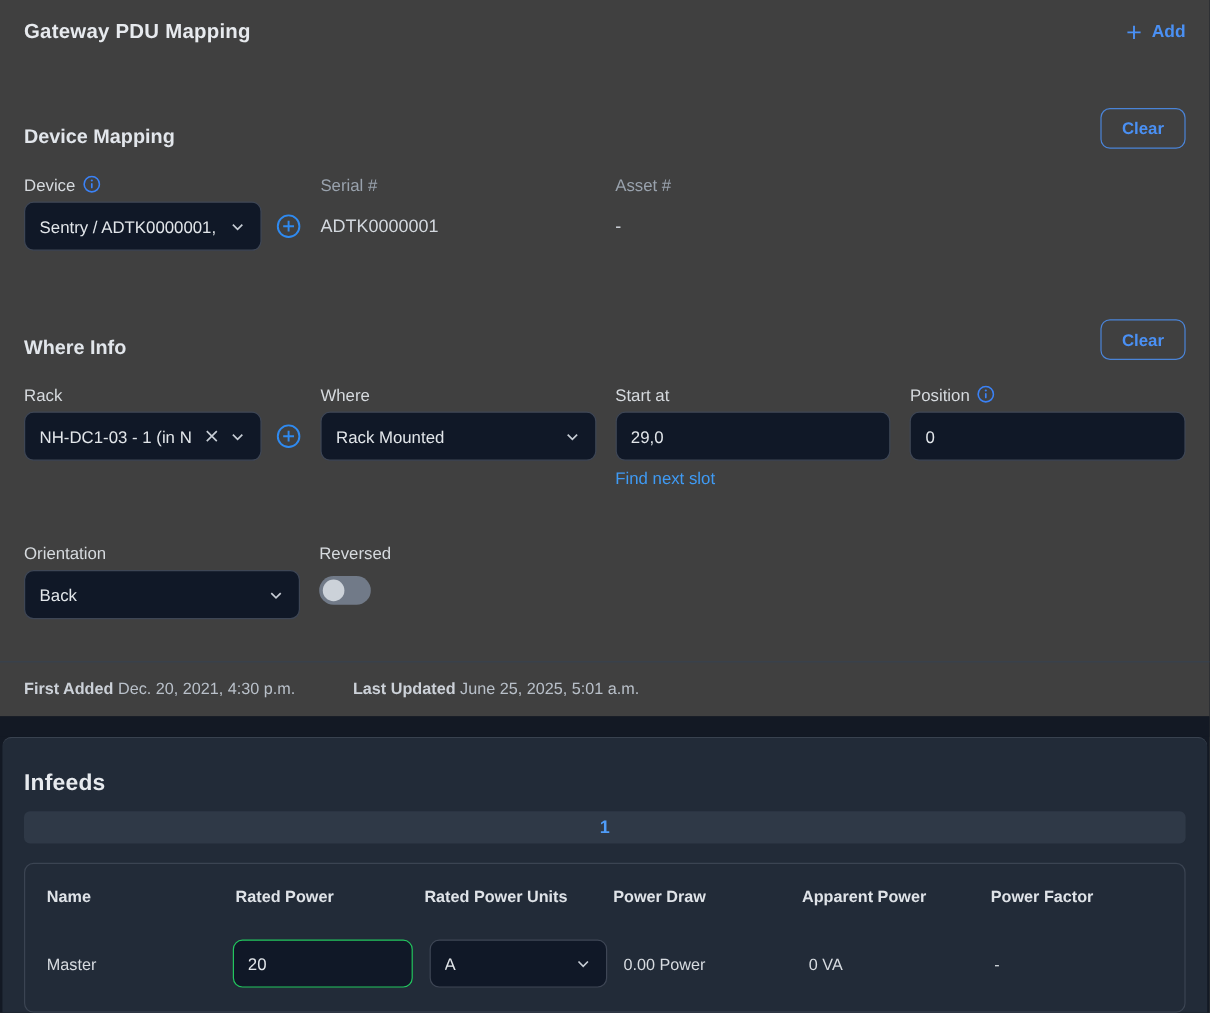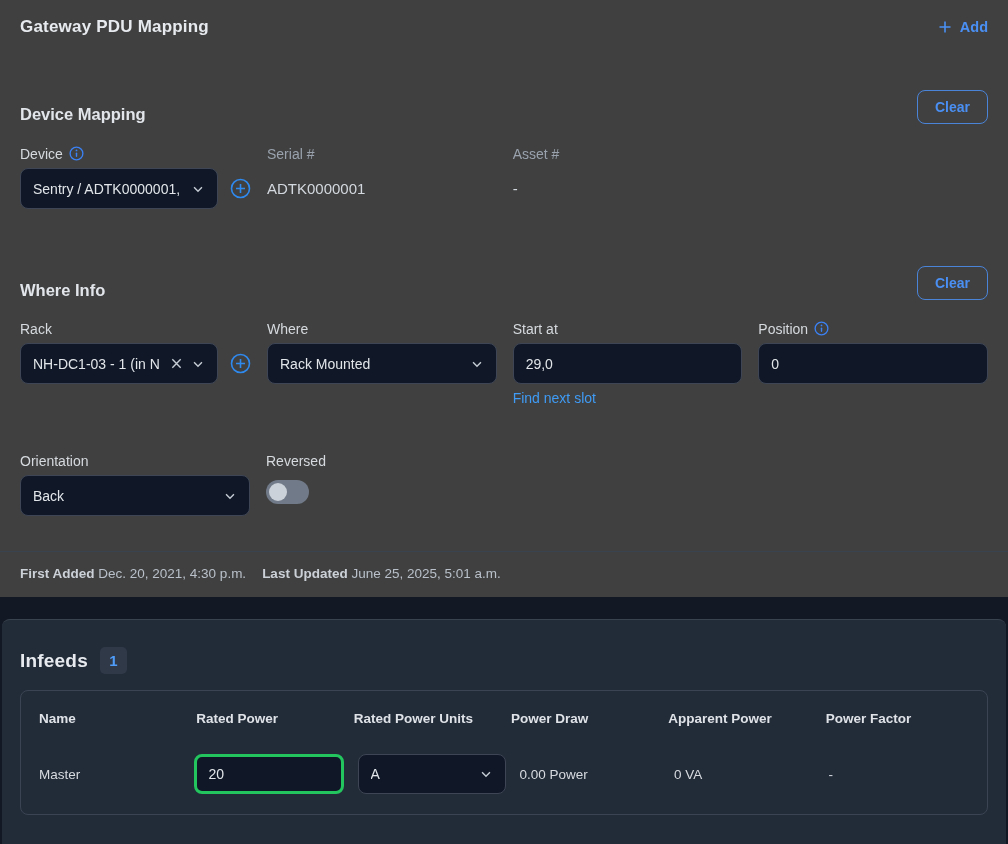--- a/index.html
+++ b/index.html
@@ -51,42 +51,42 @@
 
   .toggle { width:43px; height:24px; border-radius:12px; background:#717a88; position:relative; cursor:pointer; margin-top:5px; }
   .toggle .knob { width:18px; height:18px; border-radius:50%; background:#ccd2d9; position:absolute; left:3px; top:3px; }
 
   .mt21 { margin-top:21px; }
   .mt20 { margin-top:20px; }
   .mt46 { margin-top:46px; }
   .rack-section { margin-top:53px; }
 
   .divider { height:1px; background:#39424f; margin:35px -20px 0; }
-  .footer-row { display:flex; gap:16px; padding:14px 0 16px; font-size:13.5px; color:#b9c0c9; }
+  .footer-row { display:flex; gap:48px; padding:14px 0 16px; font-size:13.5px; color:#b9c0c9; }
   .footer-item b { color:#ccd1d8; font-weight:700; }
 
   .gap-strip { height:22px; background:#131924; }
 
   .panel2 {
     flex:1; background:#222b38; margin:0 2px; border-radius:8px 8px 0 0;
     border-top:1px solid #39424f; padding:27px 18px 0;
   }
-  .infeeds-row { display:flex; align-items:center; gap:12px; }
+  .infeeds-row { display:flex; gap:12px;flex-direction:column; }
   .infeeds-title { font-size:19px; font-weight:700; color:#e7eaee; letter-spacing:.2px; }
   .count-badge {
     background:#2f3947; color:#4f9cf8; font-size:15px; font-weight:700;
     min-width:27px; height:27px; border-radius:5px; display:flex; align-items:center; justify-content:center;
     padding:0 7px;
   }
   .table-card { margin-top:16px; border:1px solid #3b4452; border-radius:8px; padding:20px 18px 20px; }
   .tgrid { display:grid; grid-template-columns:repeat(6,1fr); column-gap:14px; }
   .th { font-size:13.5px; font-weight:700; color:#dfe3e8; }
   .trow { margin-top:28px; align-items:center; }
   .td { font-size:13.5px; color:#d7dbe0; }
-  .cell-input { height:40px; font-size:14px; width:150px; background:#101827; border:3px solid #22c55e; border-radius:8px; color:#e2e6ea; padding:0 12px; font-family:inherit; outline:none; }
+  .cell-input { height:40px; font-size:14px; width:150px; background:#101827; border:1px solid #22c55e; border-radius:8px; color:#e2e6ea; padding:0 12px; font-family:inherit; outline:none; }
   .cell-select { height:40px; width:148px; }
 
   svg { display:block; }
 </style>
 </head>
 <body>
 
 <div class="panel1">
 
   <div class="top-row">

